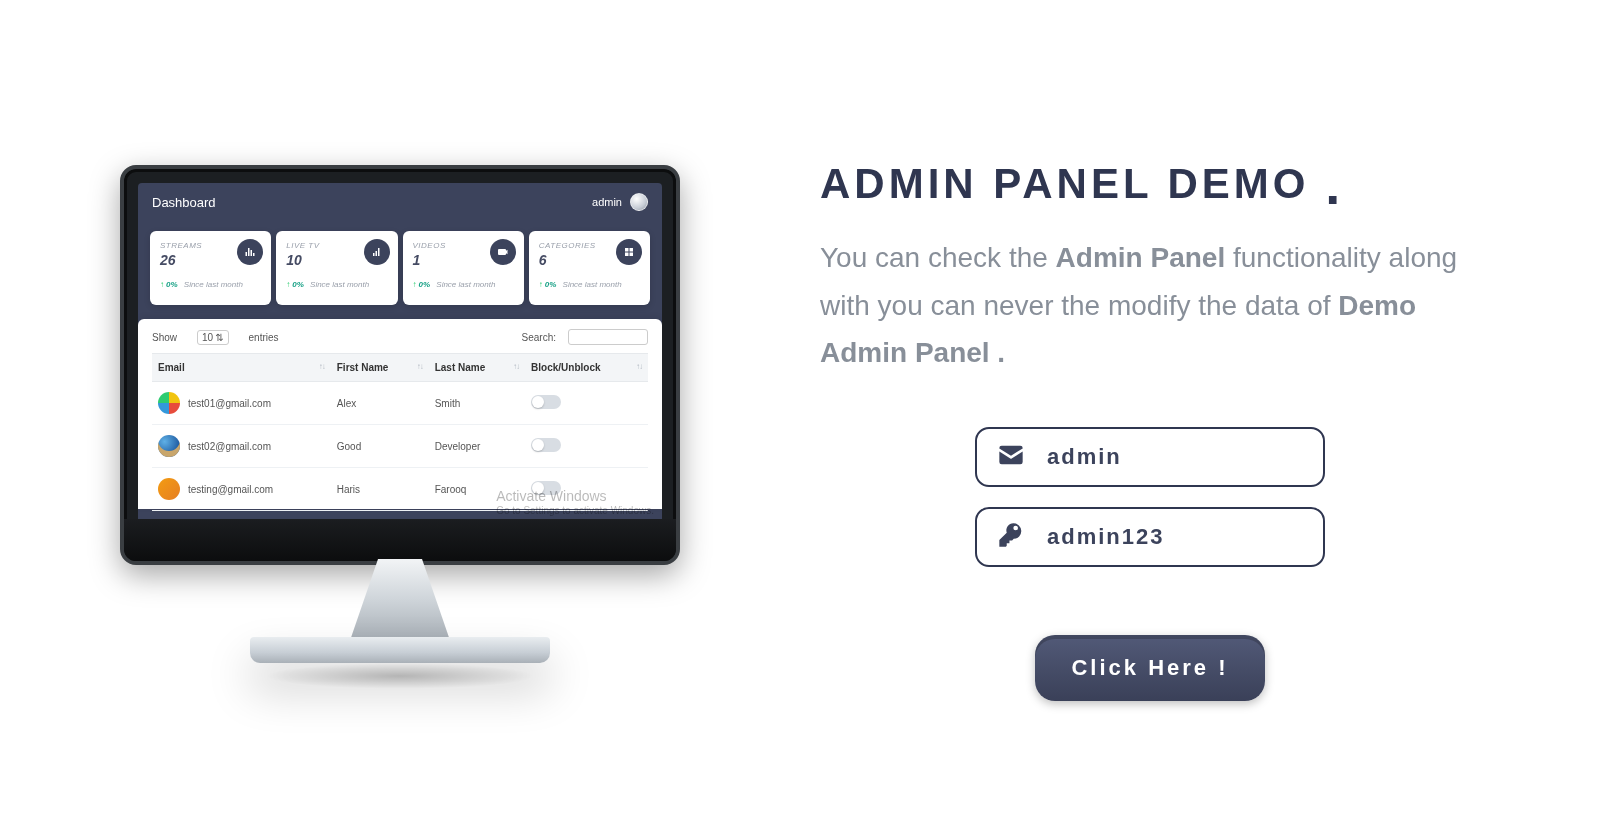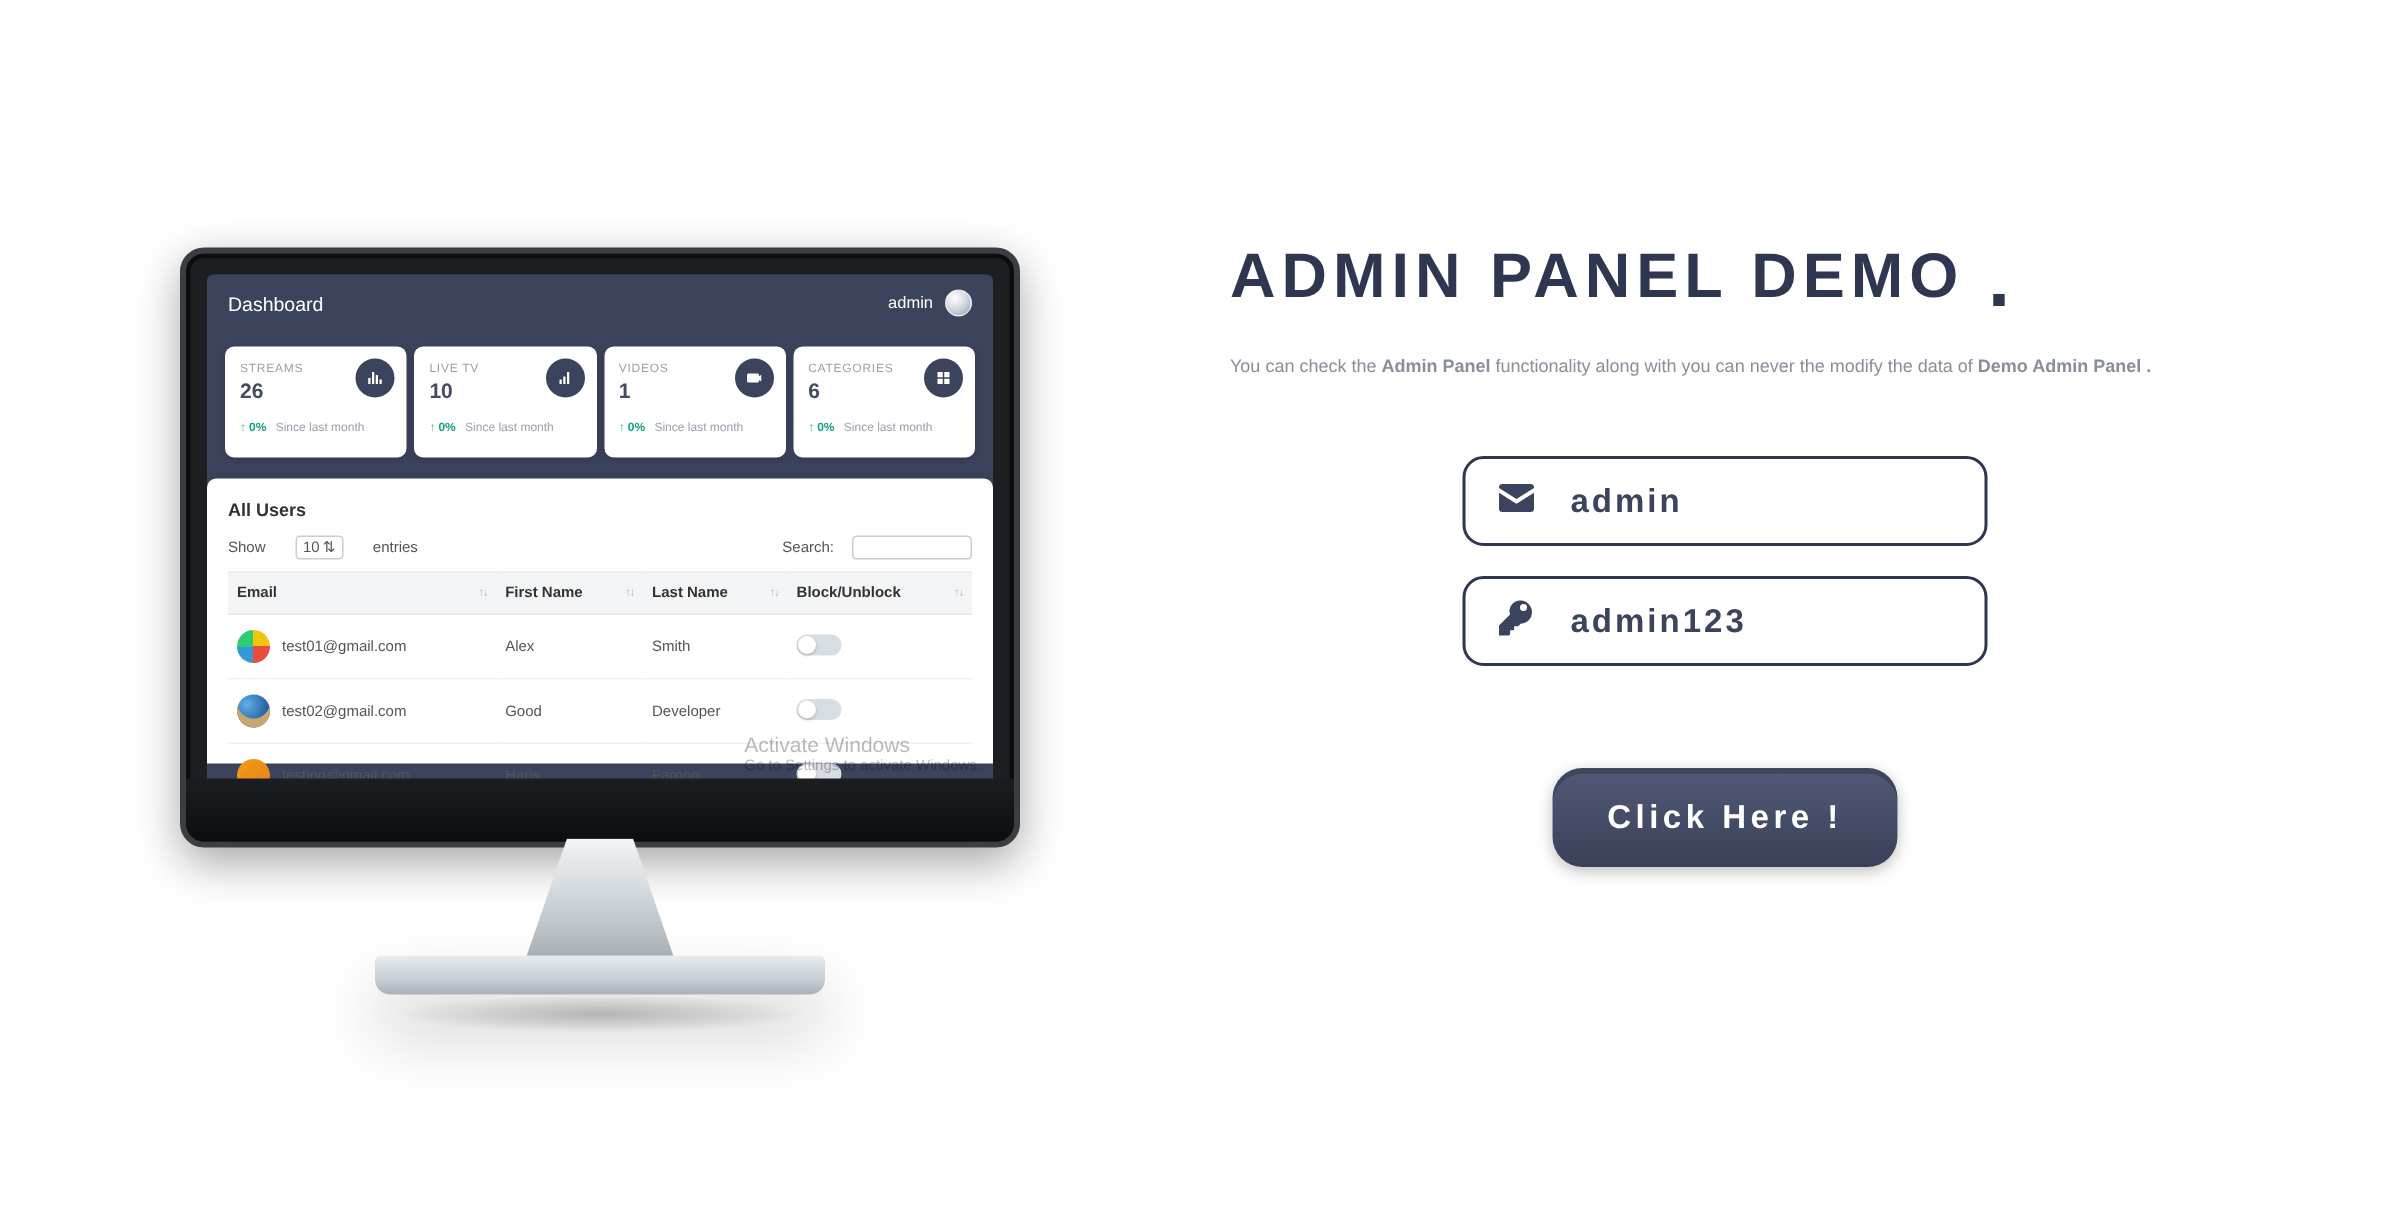--- a/index.html
+++ b/index.html
@@ -25,21 +25,21 @@
     .chin { position:absolute; left:0; right:0; bottom:0; height: 42px; background: linear-gradient(180deg, #1b1d20 0%, #0c0d0e 100%); border-bottom-left-radius:12px; border-bottom-right-radius:12px;}
     .stand-neck { width: 110px; height: 80px; margin: -6px auto 0; background: linear-gradient(180deg, #f2f4f6 0%, #cfd5da 50%, #a9b0b7 100%); clip-path: polygon(30% 0, 70% 0, 95% 100%, 5% 100%); }
     .stand-base { width: 300px; height: 26px; background: linear-gradient(180deg, #e9edf0 0%, #c7ced5 60%, #a9b0b7 100%); border-radius: 4px 4px 10px 10px; margin: -2px auto 0; box-shadow: 0 25px 45px rgba(0,0,0,.22); position: relative;}
     .stand-base::after{content:'';position:absolute;left:5%;right:5%;bottom:-26px;height:26px;background:radial-gradient(ellipse at center, rgba(0,0,0,.22) 0%, rgba(0,0,0,0) 70%);}
 
     
     .topbar { height: 38px; display:flex; align-items:center; justify-content:space-between; padding: 0 14px; color:#fff; font-size: 13px; }
     .avatar-circle { width:18px; height:18px; border-radius:50%; background: radial-gradient(circle at 35% 30%, #fff, #c7cdd6 60%, #8b93a1); margin-left:8px; display:inline-block; vertical-align:middle; border:1px solid rgba(255,255,255,.6); }
     .topbar-right { display:flex; align-items:center; font-size:11px;}
 
-    .cards-row { display:flex; gap: 5px; padding: 10px 12px 0; }
+    .cards-row { display:flex; gap: 5px; padding: 10px 12px 0; font-style: italic; }
     .stat-card { flex:1; background:#fff; border-radius:6px; padding:10px 10px 8px; box-shadow: 0 2px 6px rgba(0,0,0,.15); position:relative; min-height:74px;}
     .stat-label { font-size:8px; letter-spacing:.5px; color:#9aa0ab; text-transform:uppercase;}
     .stat-value { font-size:14px; font-weight:700; color:#454b63; margin-top:2px;}
     .stat-icon { position:absolute; top:8px; right:8px; width:26px; height:26px; border-radius:50%; background: var(--dark-blue); display:flex; align-items:center; justify-content:center;}
     .stat-icon svg{ width:12px; height:12px; fill:#fff;}
     .stat-foot { margin-top:12px; font-size:8px; color:#9aa0ab; display:flex; align-items:center; gap:2px;}
     .stat-foot .arrow{ color: var(--green); font-weight:700;}
     .stat-foot .pct{ color: var(--teal); font-weight:700;}
 
     .users-panel { background:#fff; margin: 14px 0 0; border-top-left-radius:6px; border-top-right-radius:6px; padding: 10px 14px 0; height: 190px; box-shadow: 0 -2px 6px rgba(0,0,0,.08);}    
@@ -61,21 +61,21 @@
     .user-av.a3{ background: linear-gradient(135deg,#f39c12,#e67e22);}    
     .toggle{ width:30px; height:14px; border-radius:10px; background:#d8dde3; position:relative; display:inline-block;}
     .toggle::after{content:'';position:absolute;left:1px;top:1px;width:12px;height:12px;border-radius:50%;background:#fff;box-shadow:0 1px 2px rgba(0,0,0,.2);}    
 
     .activate-layer{position:absolute; right:8px; bottom:6px; text-align:left; color:rgba(0,0,0,.28); font-size:10px; line-height:1.2;}
     .activate-layer .t1{font-size:14px;}
 
     
     .heading { font-size: 42px; letter-spacing: 4px; font-weight: 700; color: #2f3650; text-transform: uppercase; font-family: 'Arial Black', Arial, sans-serif; }
     .heading .dot{ font-size:54px; line-height:0; position:relative; top:6px;}
-    .desc { margin-top: 26px; font-size: 12px; line-height: 1.7; color: #888f99;}
+    .desc { margin-top: 26px; font-size: 28px; line-height: 1.7; color: #888f99;}
     .desc b{ color: #888f99; font-weight:700;}
 
     .cred-stack{ margin-top: 50px; display:flex; flex-direction:column; align-items:center; gap:20px; }
     .cred-box{ width: 350px; height:60px; border: 2px solid #2f3650; border-radius: 14px; display:flex; align-items:center; padding: 0 20px; gap: 22px; letter-spacing: 2px; }
     .cred-box .icon svg{ width:28px; height:28px; fill: #3c435c; }
     .cred-box .txt{ font-size: 22px; color:#3c435c; font-weight:700; text-transform:lowercase; font-family: Arial, sans-serif;}
     
     .cta{ margin-top: 48px; width: 230px; height: 66px; border:none; border-radius: 20px; background: linear-gradient(180deg, #525a78, #3a4058); color:#fff; font-size: 22px; letter-spacing: 3px; font-weight:600; cursor:pointer; box-shadow: 0 4px 0 rgba(0,0,0,.2) inset, 0 3px 10px rgba(0,0,0,.25);}    
   </style>
 </head>
@@ -136,21 +136,20 @@
               <div class="stat-icon">
                   <svg viewBox="0 0 24 24">
                     <path d="M4 4h7v7H4V4zm9 0h7v7h-7V4zM4 13h7v7H4v-7zm9 0h7v7h-7v-7z"></path>
                   </svg>
                 </div>
               <div class="stat-foot"><span class="arrow">↑</span><span class="pct">0%</span>&nbsp;<span>Since last month</span></div>
             </div>
           </div>
 
           <div class="users-panel">
-            <div class="users-title">All Users</div>
             <div class="control-row">
               <div class="select-entries">
                 <span>Show</span>
                 <span class="mini-select">
                     <span>10</span>
                     <span>⇅</span>
                   </span>
                 <span>entries</span>
               </div>
               <div class="search-box">

